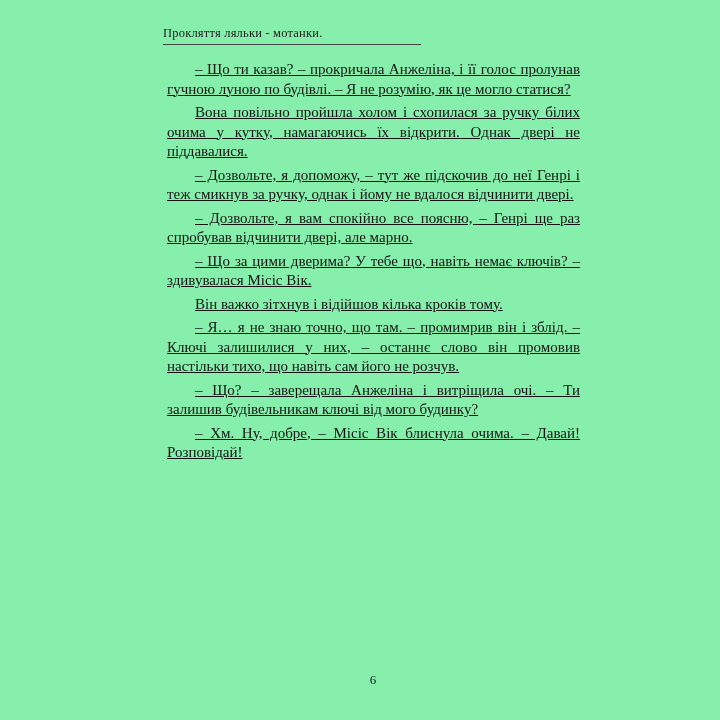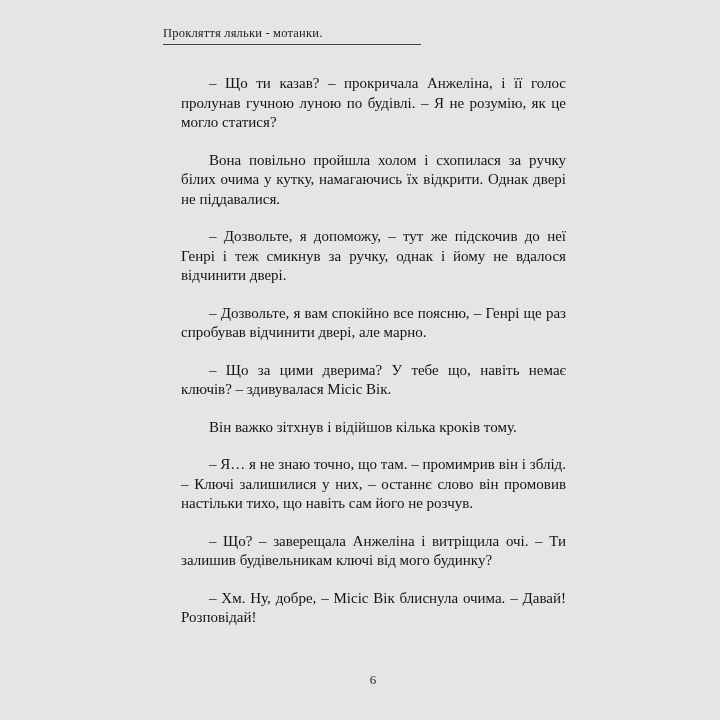--- a/index.html
+++ b/index.html
@@ -6,21 +6,21 @@
   html, body {
     width: 720px;
     height: 720px;
     background: #ffffff;
     font-family: "Liberation Serif", "DejaVu Serif", serif;
   }
   .page {
     position: relative;
     width: 720px;
     height: 720px;
-    background: #e5e5e5;
+    background: #86efac;
     color: #1c1c1c;
     overflow: hidden;
   }
   .header {
     position: absolute;
     top: 26px;
     left: 163px;
     width: 420px;
     font-size: 12.5px;
     letter-spacing: 0.2px;
@@ -38,21 +38,22 @@
     top: 56px;
     left: 163px;
     width: 421px;
     font-size: 15px;
     line-height: 19.5px;
     text-align: justify;
     color: #141414;
   }
   .body-text p {
     text-indent: 28px;
-    margin: 18px;
+    margin: 4px;
+    text-decoration: underline;
   }
   .footer {
     position: absolute;
     top: 672px;
     left: 163px;
     width: 420px;
     text-align: center;
     font-size: 13px;
     color: #222222;
   }

